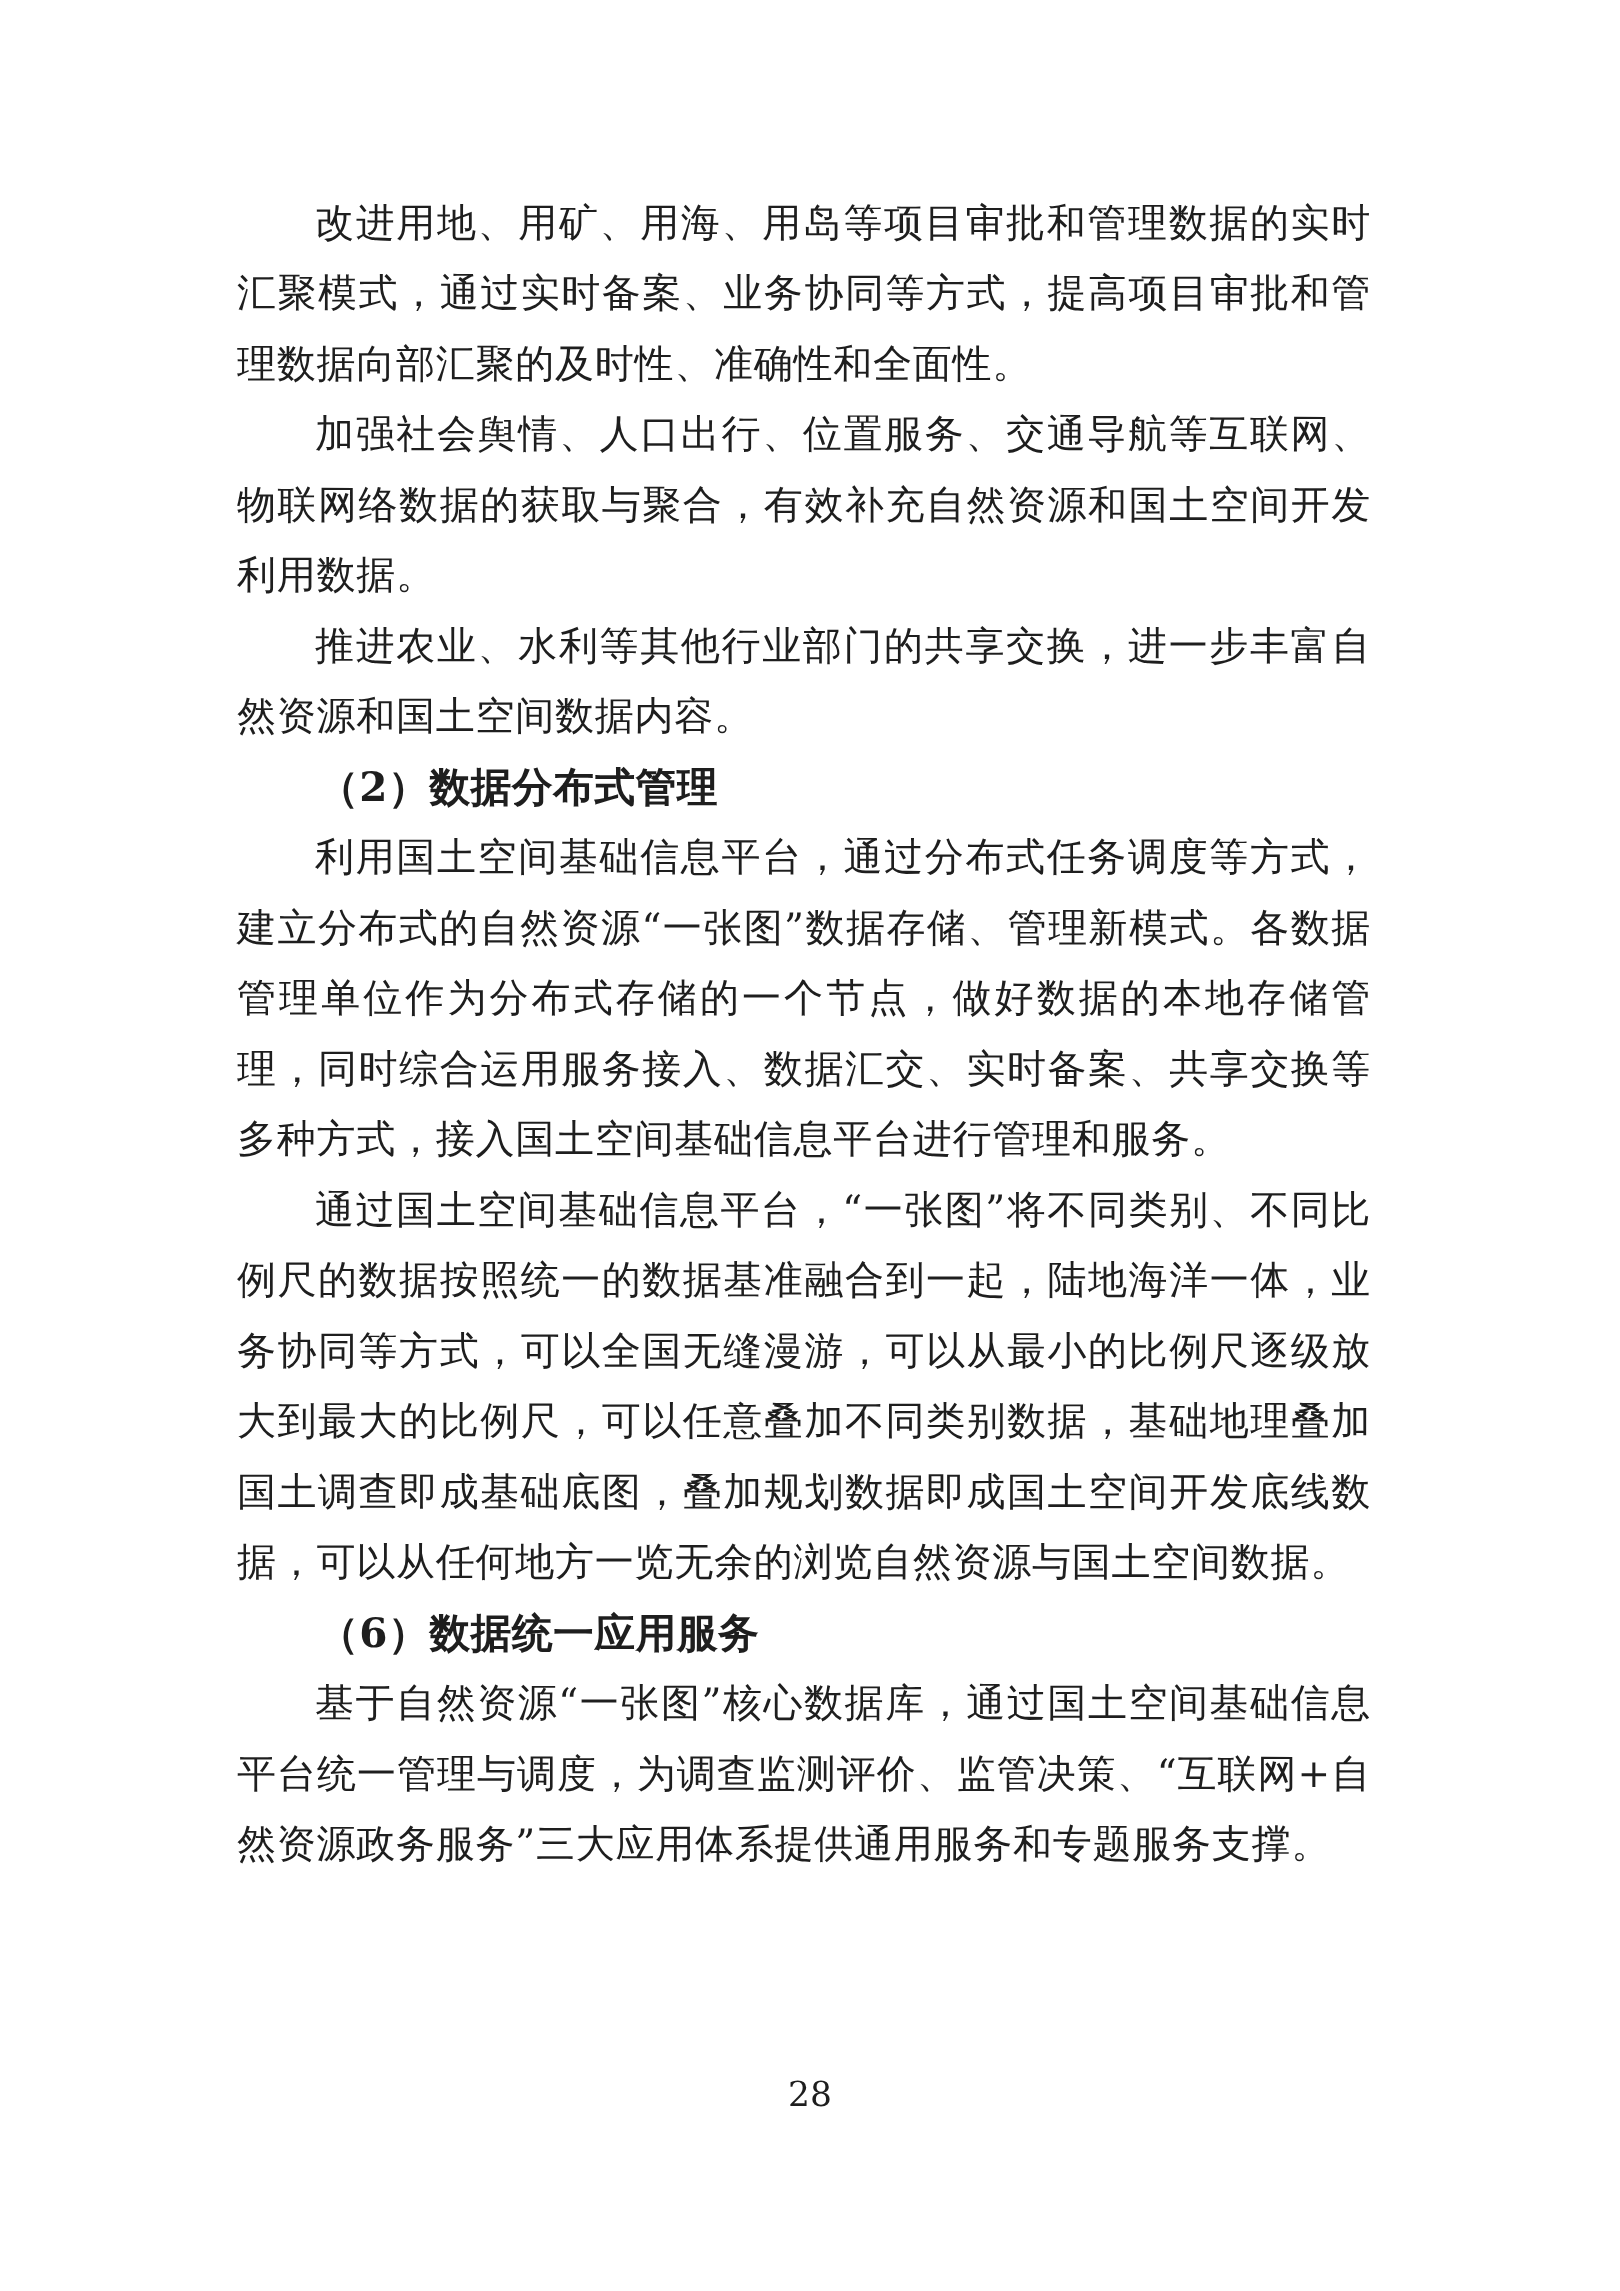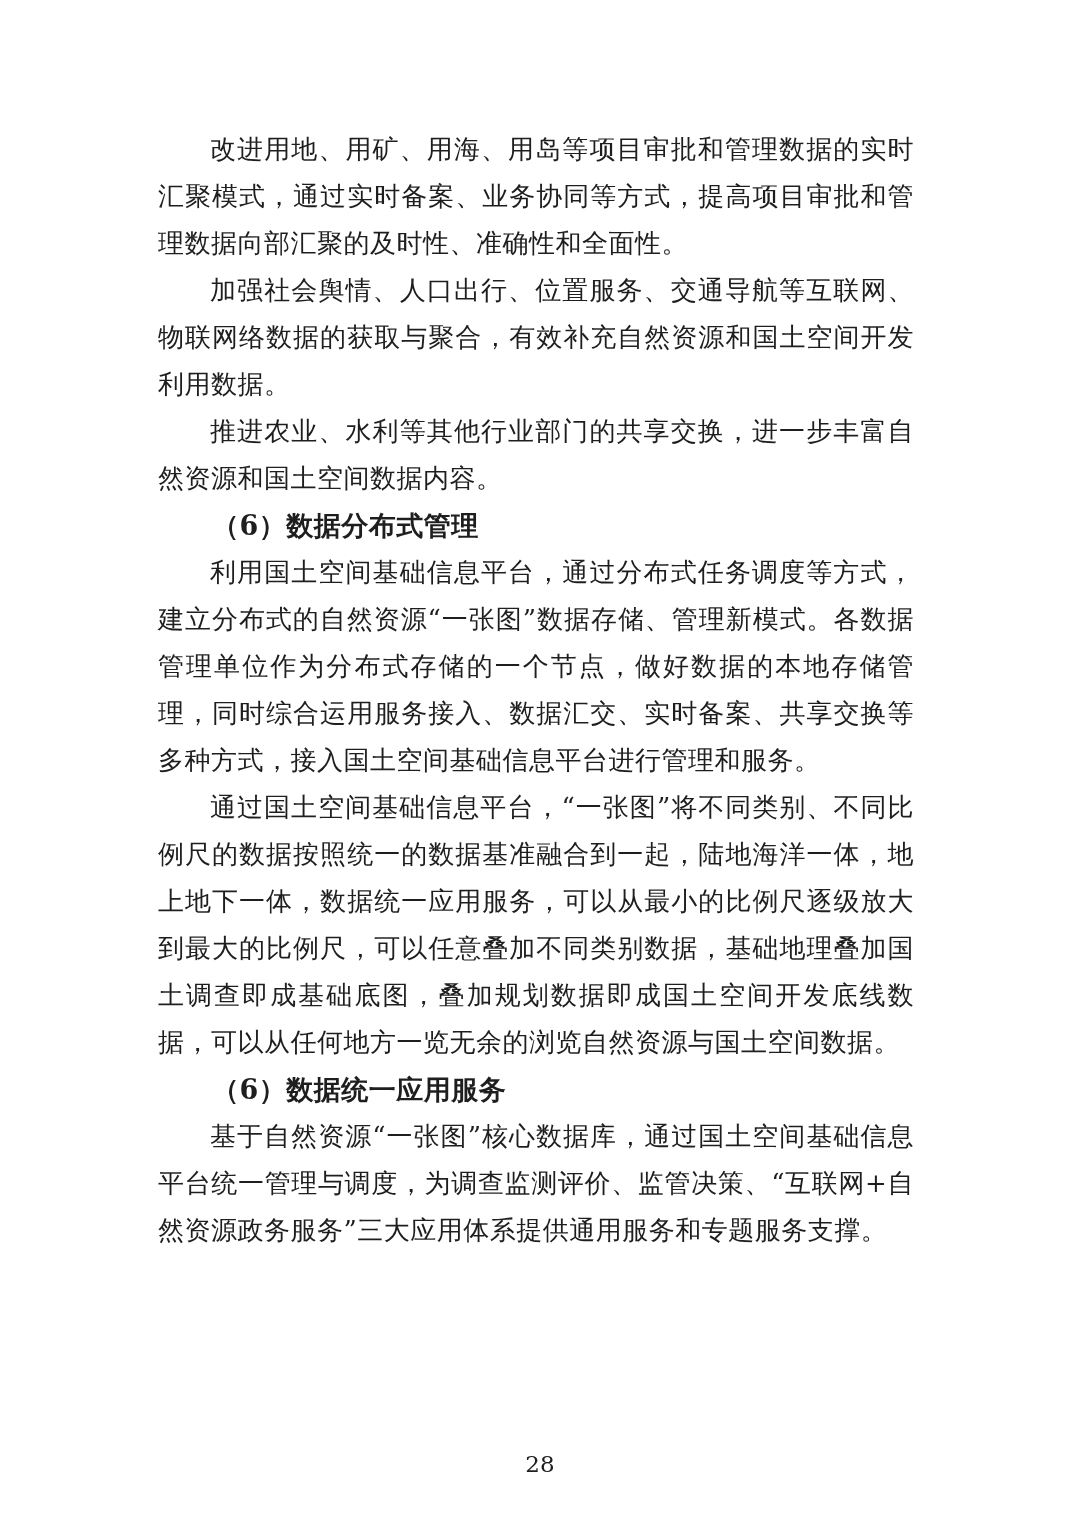--- a/index.html
+++ b/index.html
@@ -35,38 +35,38 @@
     text-indent: 2em;
     letter-spacing: 0.5px;
     font-weight: normal;
   }
   .doc-body h3 {
     font-weight: bold;
     font-size: 27px;
   }
   .page-number {
     position: absolute;
-    top: 1451px;
+    top: 1384px;
     left: 0;
     width: 100%;
     text-align: center;
     font-size: 23px;
     color: #1e1e1e;
     font-family: "DejaVu Serif", "Liberation Serif", serif;
   }
 </style>
 </head>
 <body>
 
 <div class="page">
   <main class="doc-body">
     <p>改进用地、用矿、用海、用岛等项目审批和管理数据的实时汇聚模式，通过实时备案、业务协同等方式，提高项目审批和管理数据向部汇聚的及时性、准确性和全面性。</p>
     <p>加强社会舆情、人口出行、位置服务、交通导航等互联网、物联网络数据的获取与聚合，有效补充自然资源和国土空间开发利用数据。</p>
     <p>推进农业、水利等其他行业部门的共享交换，进一步丰富自然资源和国土空间数据内容。</p>
-    <h3>（6）数据分布式管理</h3>
+    <h3>（2）数据分布式管理</h3>
     <p>利用国土空间基础信息平台，通过分布式任务调度等方式，建立分布式的自然资源“一张图”数据存储、管理新模式。各数据管理单位作为分布式存储的一个节点，做好数据的本地存储管理，同时综合运用服务接入、数据汇交、实时备案、共享交换等多种方式，接入国土空间基础信息平台进行管理和服务。</p>
-    <p>通过国土空间基础信息平台，“一张图”将不同类别、不同比例尺的数据按照统一的数据基准融合到一起，陆地海洋一体，地上地下一体，数据统一应用服务，可以从最小的比例尺逐级放大到最大的比例尺，可以任意叠加不同类别数据，基础地理叠加国土调查即成基础底图，叠加规划数据即成国土空间开发底线数据，可以从任何地方一览无余的浏览自然资源与国土空间数据。</p>
+    <p>通过国土空间基础信息平台，“一张图”将不同类别、不同比例尺的数据按照统一的数据基准融合到一起，陆地海洋一体，业务协同等方式，可以全国无缝漫游，可以从最小的比例尺逐级放大到最大的比例尺，可以任意叠加不同类别数据，基础地理叠加国土调查即成基础底图，叠加规划数据即成国土空间开发底线数据，可以从任何地方一览无余的浏览自然资源与国土空间数据。</p>
     <h3>（6）数据统一应用服务</h3>
     <p>基于自然资源“一张图”核心数据库，通过国土空间基础信息平台统一管理与调度，为调查监测评价、监管决策、“互联网+自然资源政务服务”三大应用体系提供通用服务和专题服务支撑。</p>
   </main>
 
   <div class="page-number">28</div>
 </div>
 
 </body></html>

